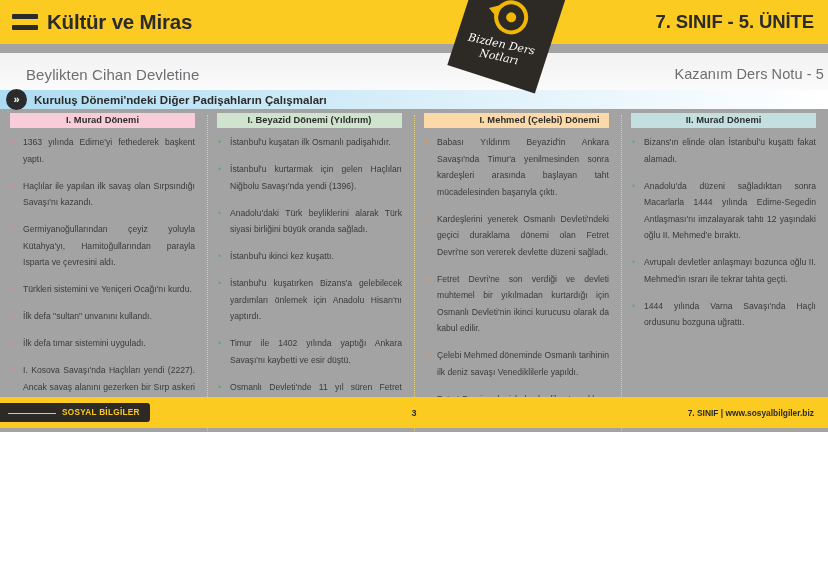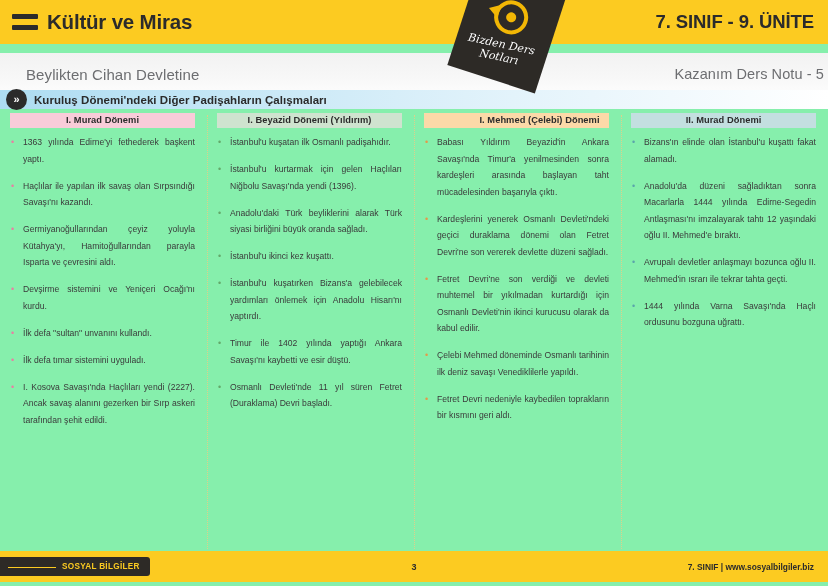--- a/index.html
+++ b/index.html
@@ -12,22 +12,22 @@
 
   body {
     font-family: "Liberation Sans", sans-serif;
     background: #ffffff;
     position: relative;
   }
 
   .page {
     position: relative;
     width: 828px;
-    height: 586px;
-    background: #86efac;
+    height: 432px;
+    background: #a3a3a3;
     overflow: hidden;
   }
 
   
   .topbar {
     position: absolute;
     top: 0; left: 0;
     width: 828px;
     height: 44px;
     background: #fccb21;
@@ -320,21 +320,21 @@
 <body>
 
 <div class="page">
 
   <div class="topbar">
     <span class="menu-icon">
       <span></span>
         <span></span>
     </span>
     <span class="topbar-title">Kültür ve Miras</span>
-    <span class="topbar-right">7. SINIF - 9. ÜNİTE</span>
+    <span class="topbar-right">7. SINIF - 5. ÜNİTE</span>
   </div>
 
   <div class="subbar">
     <span class="subbar-left">Beylikten Cihan Devletine</span>
     <span class="subbar-right">Kazanım Ders Notu - 5</span>
   </div>
 
   <div class="logo-badge">
     <span class="logo-mark"></span>
     <span class="logo-text">
@@ -349,21 +349,21 @@
   </div>
 
   <div class="columns">
 
     <div class="col col-1">
       <div class="col-head">I. Murad Dönemi</div>
       <ul class="bullets">
         <li>1363 yılında Edirne'yi fethederek başkent yaptı.</li>
         <li>Haçlılar ile yapılan ilk savaş olan Sırpsındığı Savaşı'nı kazandı.</li>
         <li>Germiyanoğullarından çeyiz yoluyla Kütahya'yı, Hamitoğullarından parayla Isparta ve çevresini aldı.</li>
-        <li>Devşirme sistemini ve Yeniçeri Ocağı'nı kurdu.</li>
+        <li>Türkleri sistemini ve Yeniçeri Ocağı'nı kurdu.</li>
         <li>İlk defa "sultan" unvanını kullandı.</li>
         <li>İlk defa tımar sistemini uyguladı.</li>
         <li>I. Kosova Savaşı'nda Haçlıları yendi (2227). Ancak savaş alanını gezerken bir Sırp askeri tarafından şehit edildi.</li>
       </ul>
     </div>
 
     <div class="col col-2">
       <div class="col-head">I. Beyazid Dönemi (Yıldırım)</div>
       <ul class="bullets">
         <li>İstanbul'u kuşatan ilk Osmanlı padişahıdır.</li>

